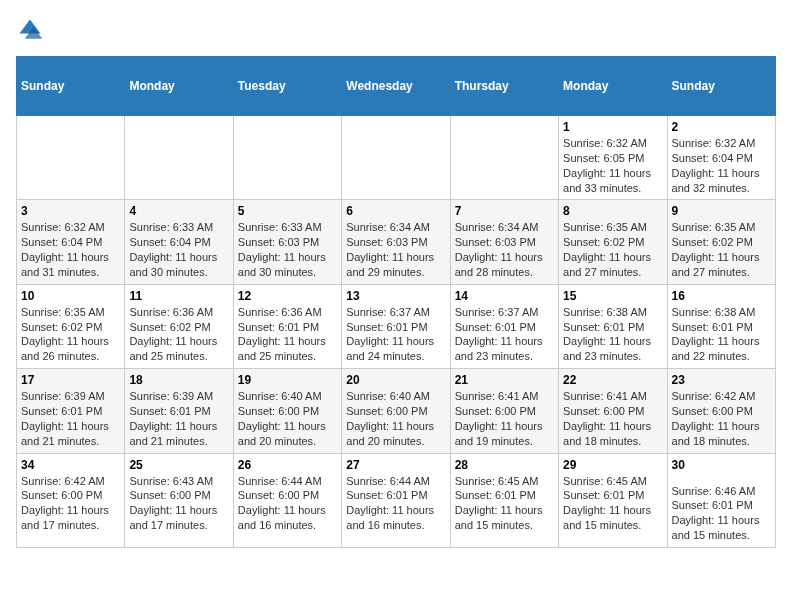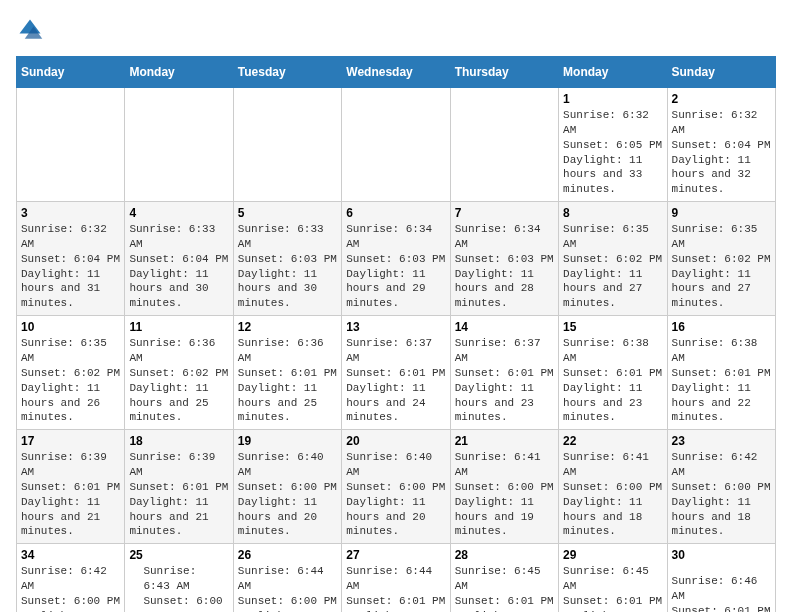--- a/index.html
+++ b/index.html
@@ -43,21 +43,21 @@
       color: #555;
     }
     .calendar {
       width: 100%;
       border-collapse: collapse;
       font-size: 11px;
     }
     .calendar th {
       background: #2a7ab8;
       color: #fff;
-      padding: 8px 4px;
+      padding: 22px 4px;
       text-align: left;
       font-size: 12px;
       border: 1px solid #2a7ab8;
     }
     .calendar td {
       border: 1px solid #ccc;
       vertical-align: top;
       padding: 4px;
       width: 108px;
       min-height: 80px;
@@ -68,21 +68,20 @@
     }
     .day-num {
       font-weight: bold;
       font-size: 12px;
       display: block;
       margin-bottom: 2px;
     }
     .day-info {
       color: #333;
       line-height: 1.35;
-      font-family: Liberation Mono, monospace;
     }
     .empty {
       background: #fff !important;
     }
     .row-even td {
       background: #f0f0f0;
     }
     .row-odd td {
       background: #fff;
     }
@@ -273,21 +272,21 @@
       </tr>
       <tr class="row-odd">
         <td>
           <span class="day-num">34</span>
           <div class="day-info" style="white-space: pre-line;">Sunrise: 6:42 AM
 Sunset: 6:00 PM
 Daylight: 11 hours and 17 minutes.</div>
         </td>
         <td>
           <span class="day-num">25</span>
-          <div class="day-info" style="white-space: pre-line; margin-left: 14px;">Sunrise: 6:43 AM
+          <div class="day-info" style="white-space: pre-line;">Sunrise: 6:43 AM
 Sunset: 6:00 PM
 Daylight: 11 hours and 17 minutes.</div>
         </td>
         <td>
           <span class="day-num">26</span>
           <div class="day-info" style="white-space: pre-line;">Sunrise: 6:44 AM
 Sunset: 6:00 PM
 Daylight: 11 hours and 16 minutes.</div>
         </td>
         <td>

